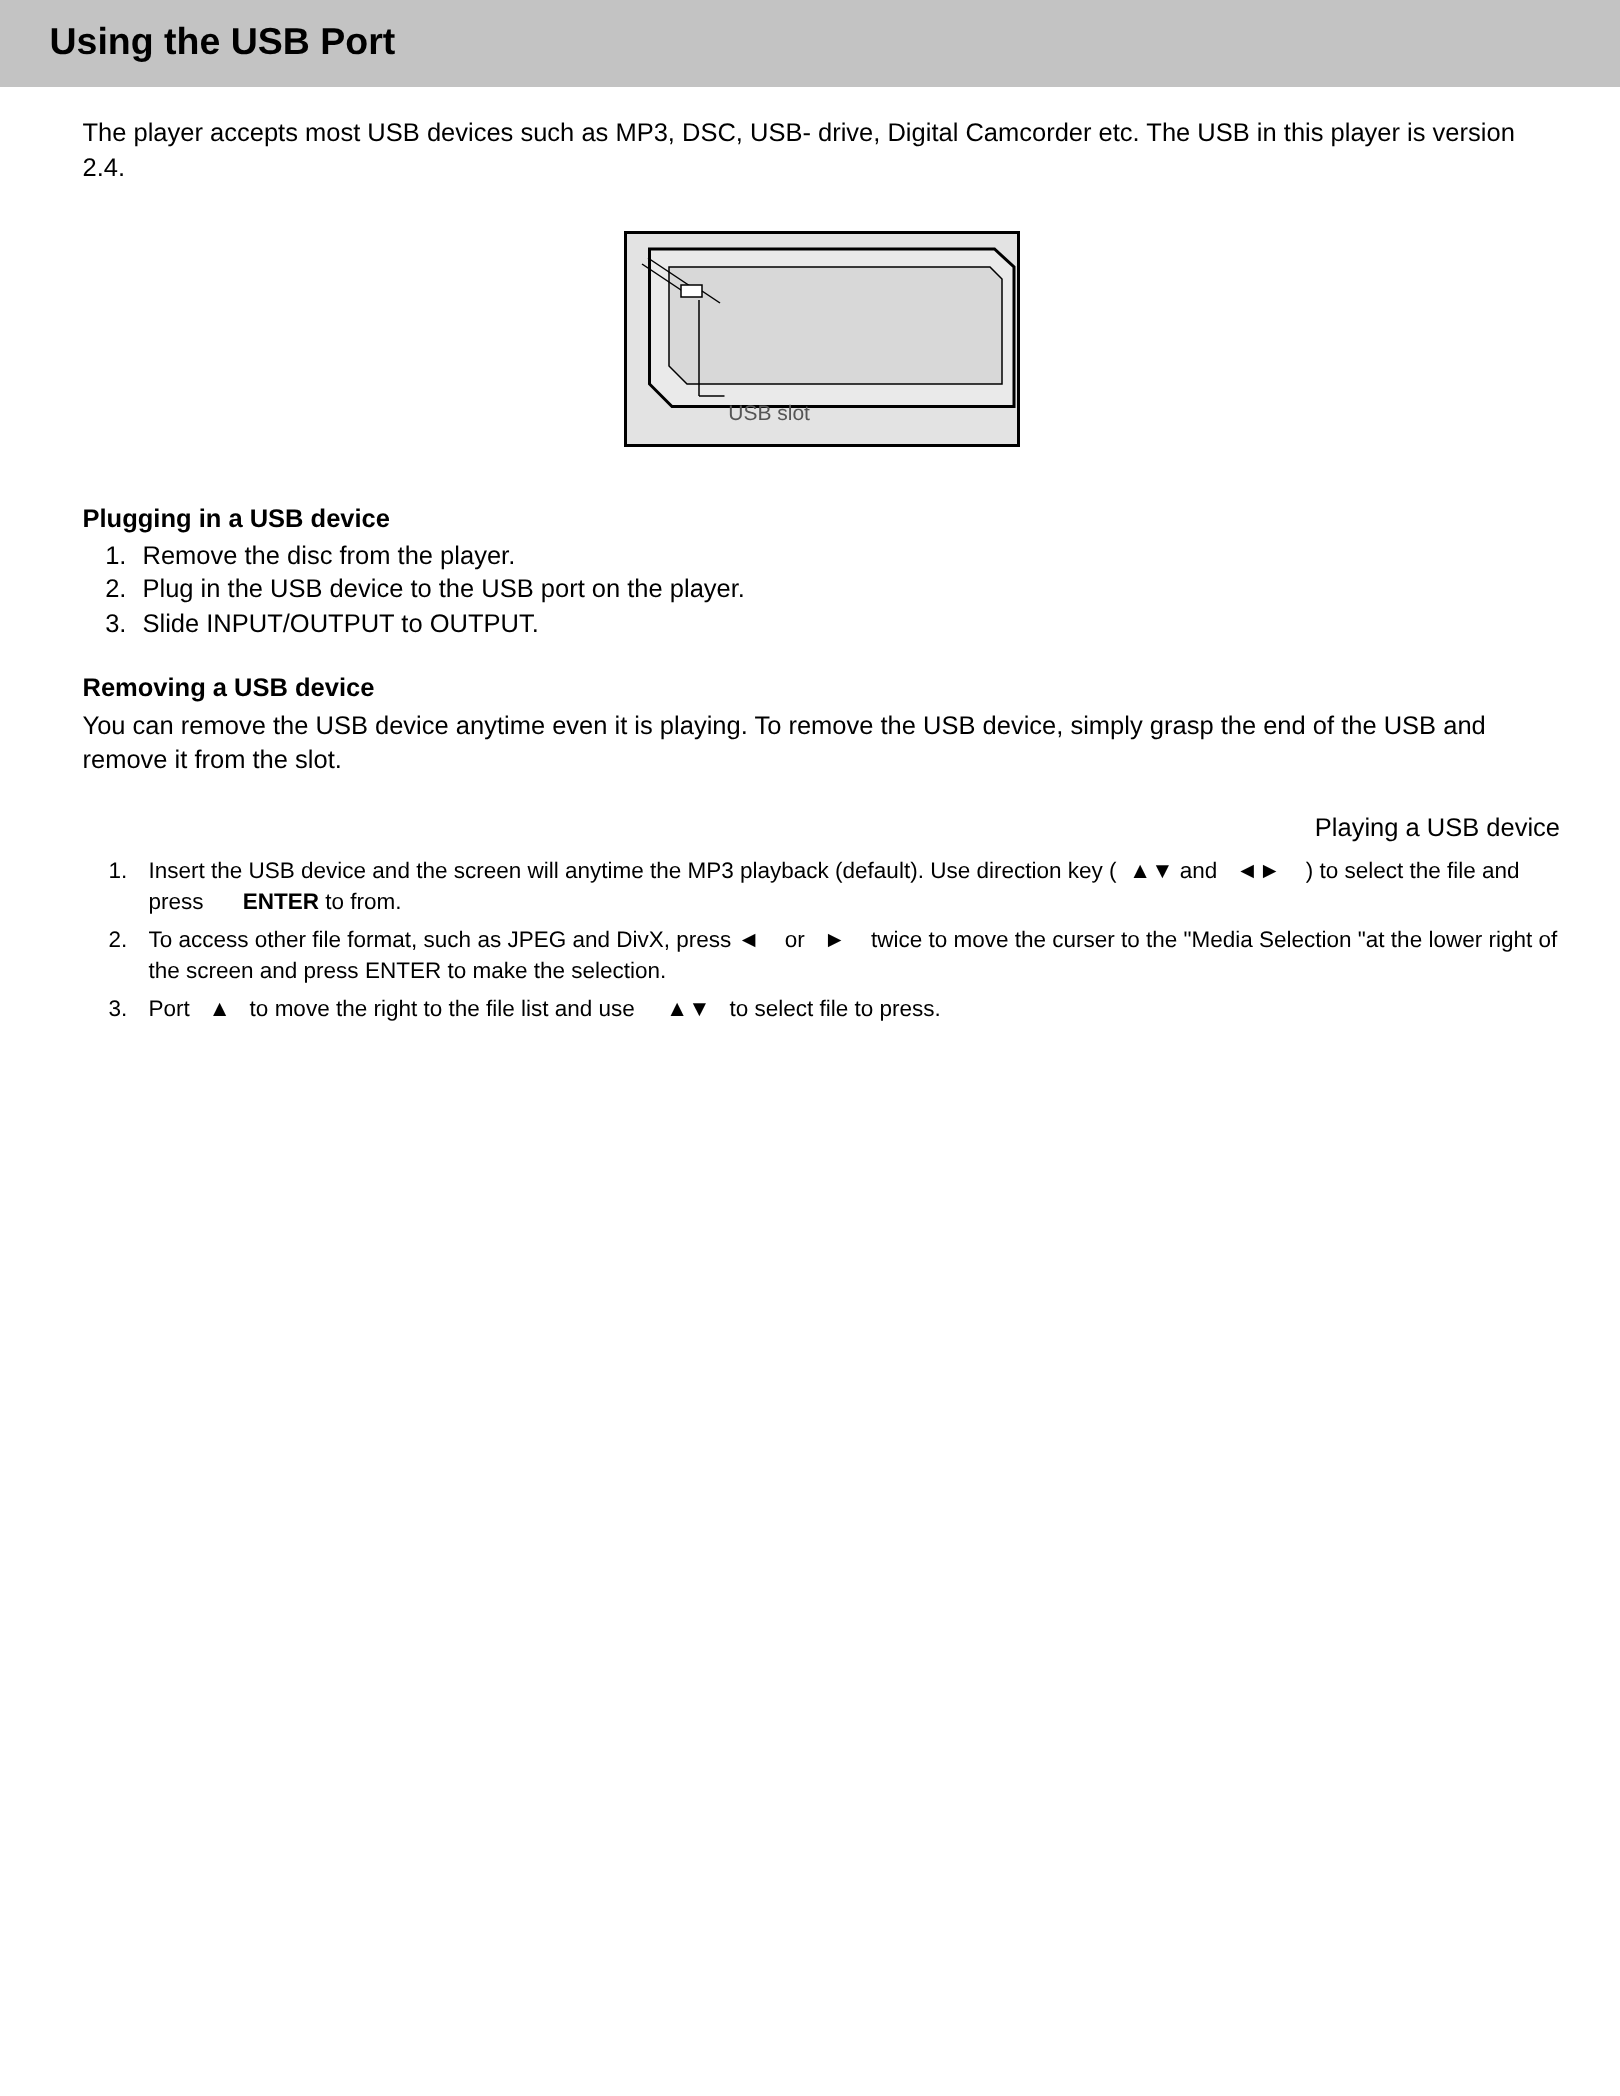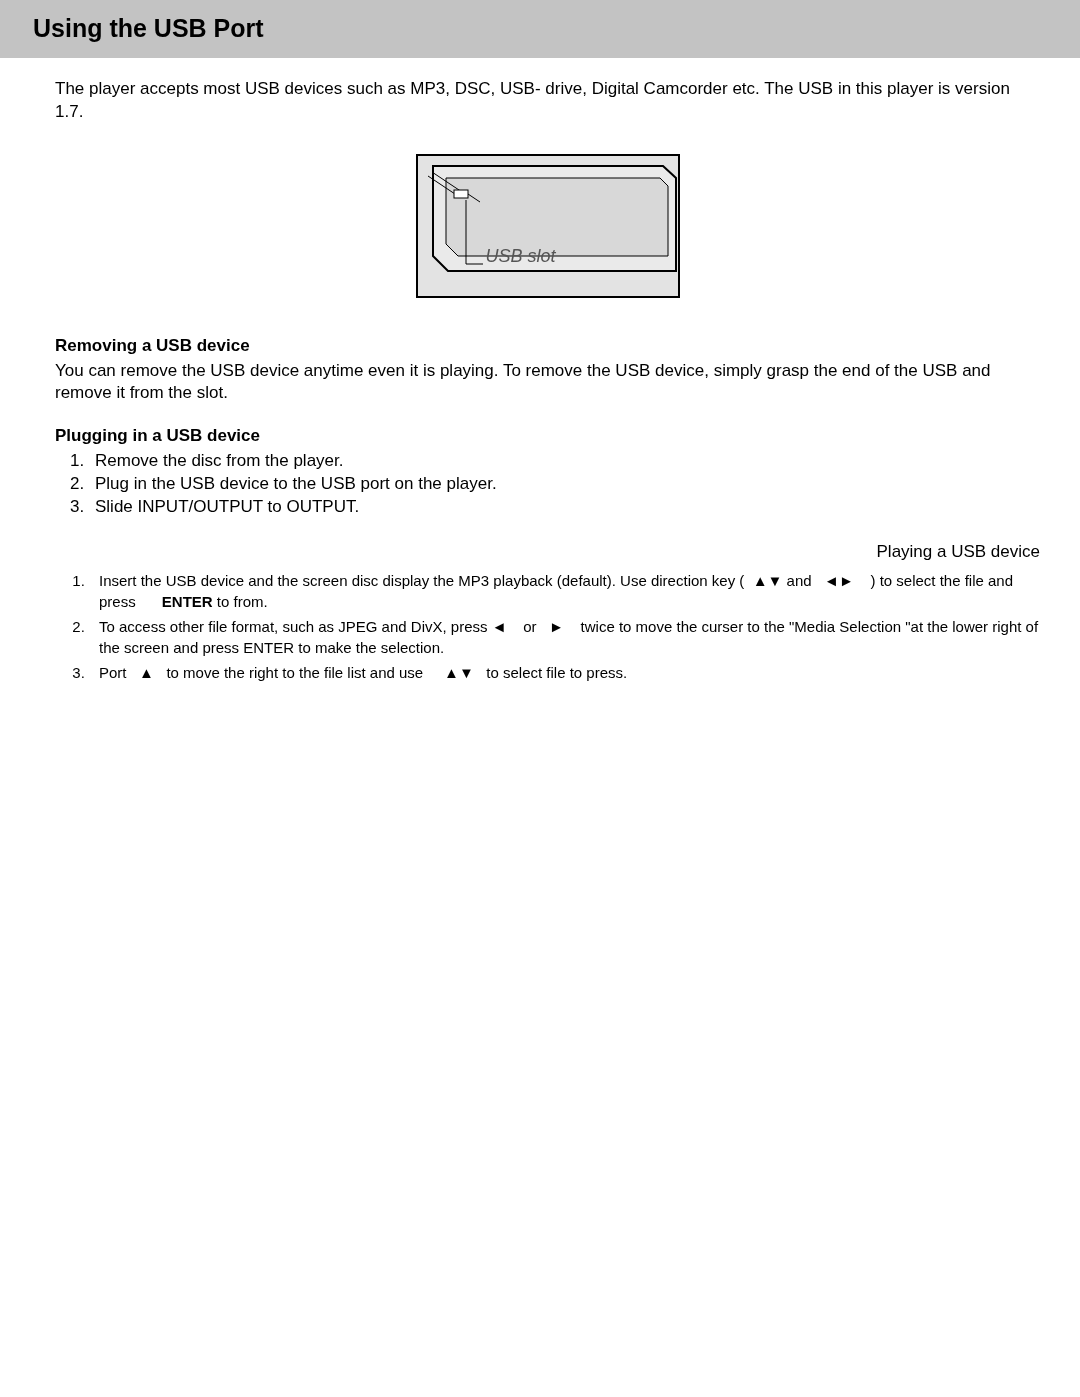--- a/index.html
+++ b/index.html
@@ -33,25 +33,24 @@
     height:140px;
     border:2px solid #000;
     background:#e3e3e3;
     position:relative;
     overflow:hidden;
   }
   .diagram svg{position:absolute;left:0;top:0;}
   .usb-label{
     position:absolute;
     left:68px;
-    top:88px;
-    font-size:18px;
+    top:110px;
+    font-size:14px;
     color:#555;
     font-family:Arial,Helvetica,sans-serif;
-    font-style:italic;
   }
   .sect{margin-top:20px;}
   .sect-title{font-weight:bold;margin:0 0 2px 0;}
   ol.big{
     margin:0 0 0 0;
     padding-left:34px;
   }
   ol.big li{
     padding-left:6px;
     margin:0;
@@ -73,21 +72,21 @@
 </style>
 </head>
 <body>
 
 <div class="header-bar">
   <h1>Using the USB Port</h1>
 </div>
 
 <div class="content">
 
-  <p class="intro">The player accepts most USB devices such as MP3, DSC, USB- drive, Digital Camcorder etc. The USB in this player is version 1.7.</p>
+  <p class="intro">The player accepts most USB devices such as MP3, DSC, USB- drive, Digital Camcorder etc. The USB in this player is version 2.4.</p>
 
   <div class="diagram-wrap">
     <div class="diagram">
       <svg viewBox="0 0 260 140" width="260" height="140">
 
         <polygon points="15,10 245,10 258,22 258,115 30,115 15,100" fill="#eaeaea" stroke="#000" stroke-width="2"></polygon>
 
         <polygon points="28,22 242,22 250,30 250,100 40,100 28,88" fill="#d8d8d8" stroke="#000" stroke-width="1"></polygon>
 
         <g stroke="#000" stroke-width="1" fill="none">
@@ -98,37 +97,37 @@
         </g>
 
         <line x1="48" y1="44" x2="48" y2="108" stroke="#000" stroke-width="1"></line>
         <line x1="48" y1="108" x2="65" y2="108" stroke="#000" stroke-width="1"></line>
       </svg>
       <span class="usb-label">USB slot</span>
     </div>
   </div>
 
   <div class="sect">
-    <p class="sect-title">Removing a USB device</p>
-    <p class="para">You can remove the USB device anytime even it is playing. To remove the USB device, simply grasp the end of the USB and remove it from the slot.</p>
-  </div>
-
-  <div class="sect">
     <p class="sect-title">Plugging in a USB device</p>
     <ol class="big">
       <li>Remove the disc from the player.</li>
       <li>Plug in the USB device to the USB port on the player.</li>
       <li>Slide INPUT/OUTPUT to OUTPUT.</li>
     </ol>
   </div>
 
+  <div class="sect">
+    <p class="sect-title">Removing a USB device</p>
+    <p class="para">You can remove the USB device anytime even it is playing. To remove the USB device, simply grasp the end of the USB and remove it from the slot.</p>
+  </div>
+
   <p class="sub-title">Playing a USB device</p>
   <ol class="small">
     <li>
-      <span>Insert the USB device and the screen disc display the MP3 playback (default). Use direction key (</span>
+      <span>Insert the USB device and the screen will anytime the MP3 playback (default). Use direction key (</span>
       &nbsp;<span class="arrow">▲▼</span>
       <span>and</span>
       &nbsp;&nbsp;<span class="arrow">◄►</span>&nbsp;&nbsp;&nbsp;
       <span>) to select the file and press </span><span class="enter">ENTER</span><span> to from.</span>
     </li>
     <li>
       <span>To access other file format, such as JPEG and DivX, press </span>
       <span class="arrow">◄</span>&nbsp;&nbsp;&nbsp;
       <span>or</span>&nbsp;&nbsp;
       <span class="arrow">►</span>&nbsp;&nbsp;&nbsp;

